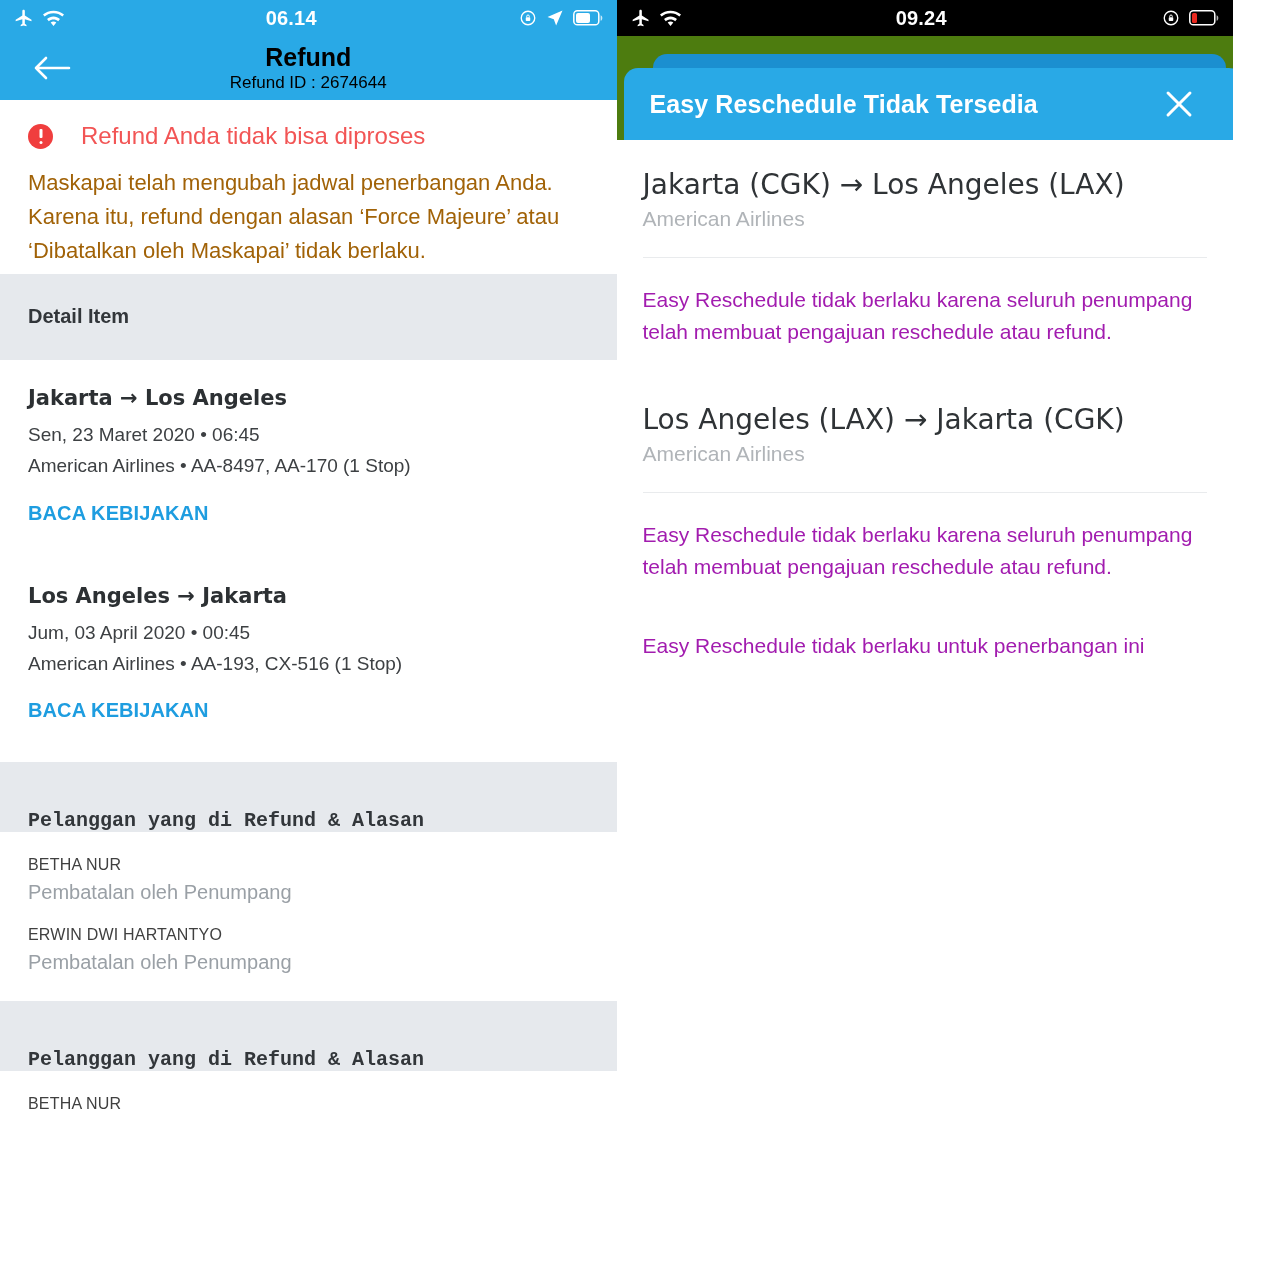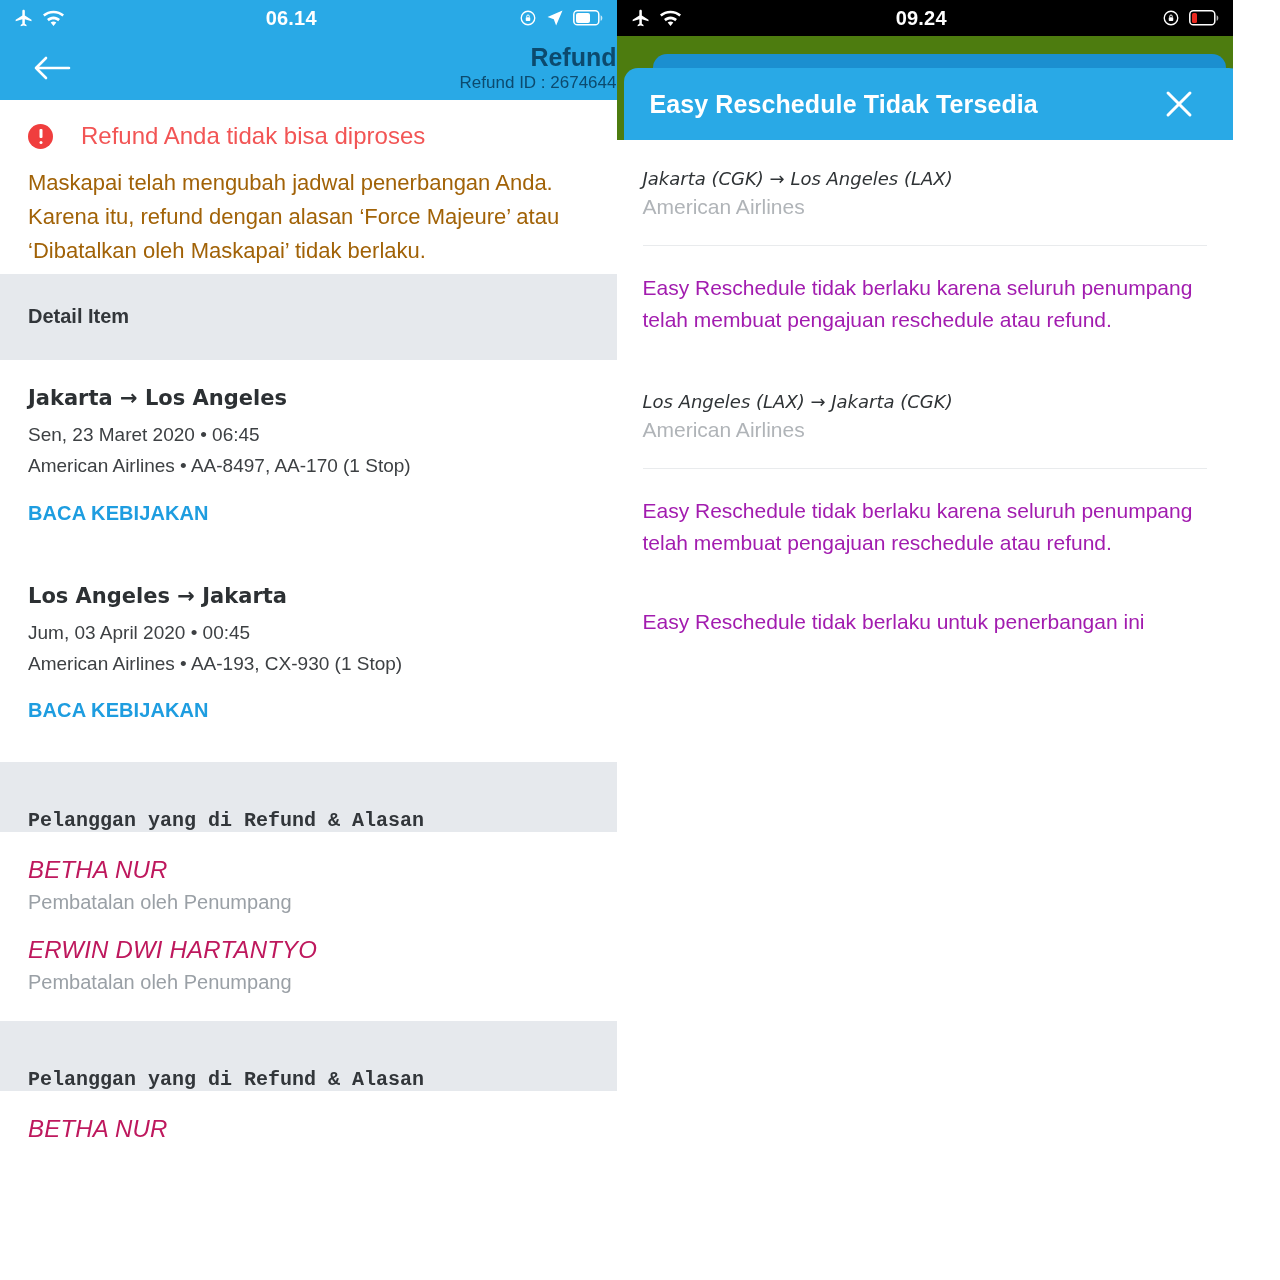--- a/index.html
+++ b/index.html
@@ -64,22 +64,22 @@
     transform: translateY(-50%);
     width: 44px;
     height: 40px;
     display: flex;
     align-items: center;
     justify-content: center;
     cursor: pointer;
   }
   .navbar-titles {
     width: 100%;
-    text-align: right;
-    color: #0c4a6e;
+    text-align: center;
+    color: #000000;
     line-height: 1.05;
   }
   .nav-title {
     font-size: 25px;
     font-weight: bold;
     display: block;
   }
   .nav-sub {
     font-size: 17px;
     display: block;
@@ -169,25 +169,24 @@
     color: #1e9de0;
     font-size: 20px;
     font-weight: bold;
     letter-spacing: 0.1px;
     cursor: pointer;
   }
   .flight-gap { height: 33px; }
 
   .pax-block { padding: 24px 28px 0 28px; }
   .pax-name {
-    font-size: 24px;
-    color: #be185d;
+    font-size: 16px;
+    color: #404040;
     margin-bottom: 7px;
     letter-spacing: 0.2px;
-    font-style: italic;
   }
   .pax-reason {
     font-size: 20px;
     color: #9aa0a6;
     margin-bottom: 22px;
   }
   .pax-reason.last { margin-bottom: 0; }
   .clip-wrap {
     height: 28px;
     overflow: hidden;
@@ -260,24 +259,23 @@
     height: 3px;
     background: #ffffff;
     border-radius: 2px;
   }
   .close-x::before { transform: translate(-50%,-50%) rotate(45deg); }
   .close-x::after  { transform: translate(-50%,-50%) rotate(-45deg); }
 
   .rs-body { padding: 0 26px; }
   .rs-group { padding-top: 28px; }
   .rs-route {
-    font-size: 18px;
+    font-size: 28px;
     color: #2f3336;
     margin-bottom: 6px;
-    font-style: italic;
   }
   .rs-airline {
     font-size: 21px;
     color: #b0b4b8;
   }
   .rs-divider {
     height: 1px;
     background: #e9ebed;
     margin: 26px 0 0 0;
   }
@@ -365,21 +363,21 @@
       <div class="flight-line">Sen, 23 Maret 2020 • 06:45</div>
       <div class="flight-line">American Airlines • AA-8497, AA-170 (1 Stop)</div>
       <div class="policy-link">BACA KEBIJAKAN</div>
     </div>
 
     <div class="flight-gap"></div>
 
     <div class="flight-block">
       <div class="flight-route arrow-glyph">Los Angeles → Jakarta</div>
       <div class="flight-line">Jum, 03 April 2020 • 00:45</div>
-      <div class="flight-line">American Airlines • AA-193, CX-930 (1 Stop)</div>
+      <div class="flight-line">American Airlines • AA-193, CX-516 (1 Stop)</div>
       <div class="policy-link">BACA KEBIJAKAN</div>
     </div>
 
     <div style="height:40px"></div>
 
     <div class="section-band band-short">
       <div class="band-label">Pelanggan yang di Refund &amp; Alasan</div>
     </div>
 
     <div class="pax-block">

